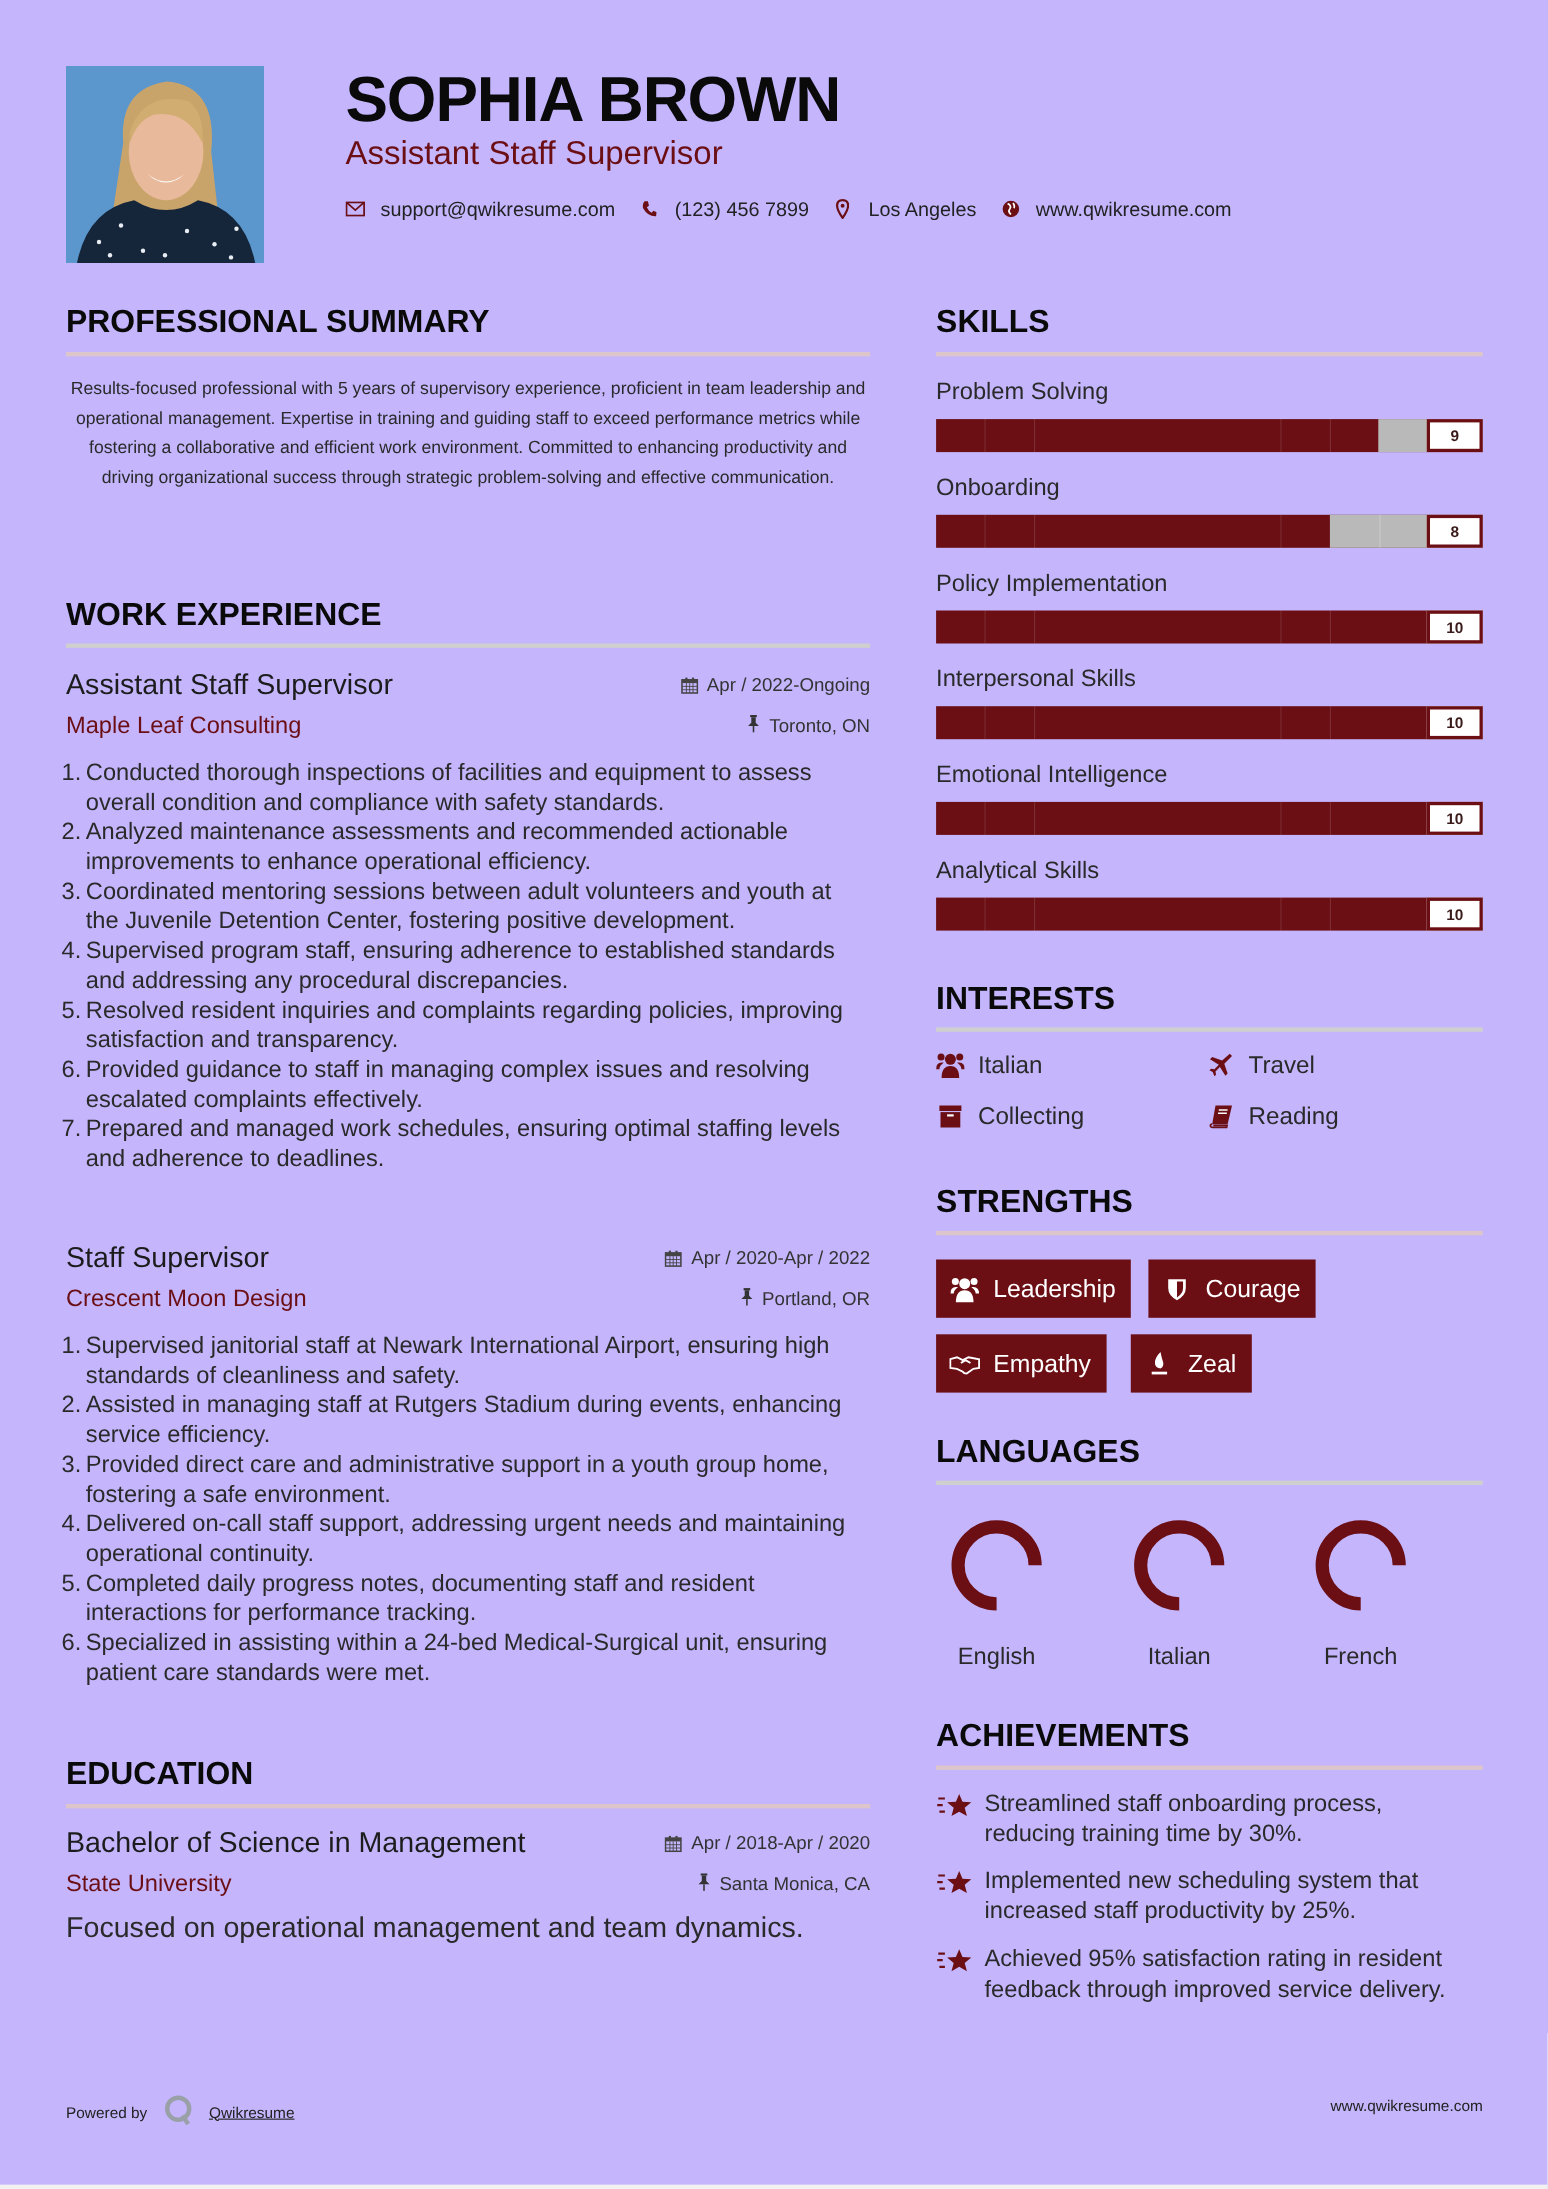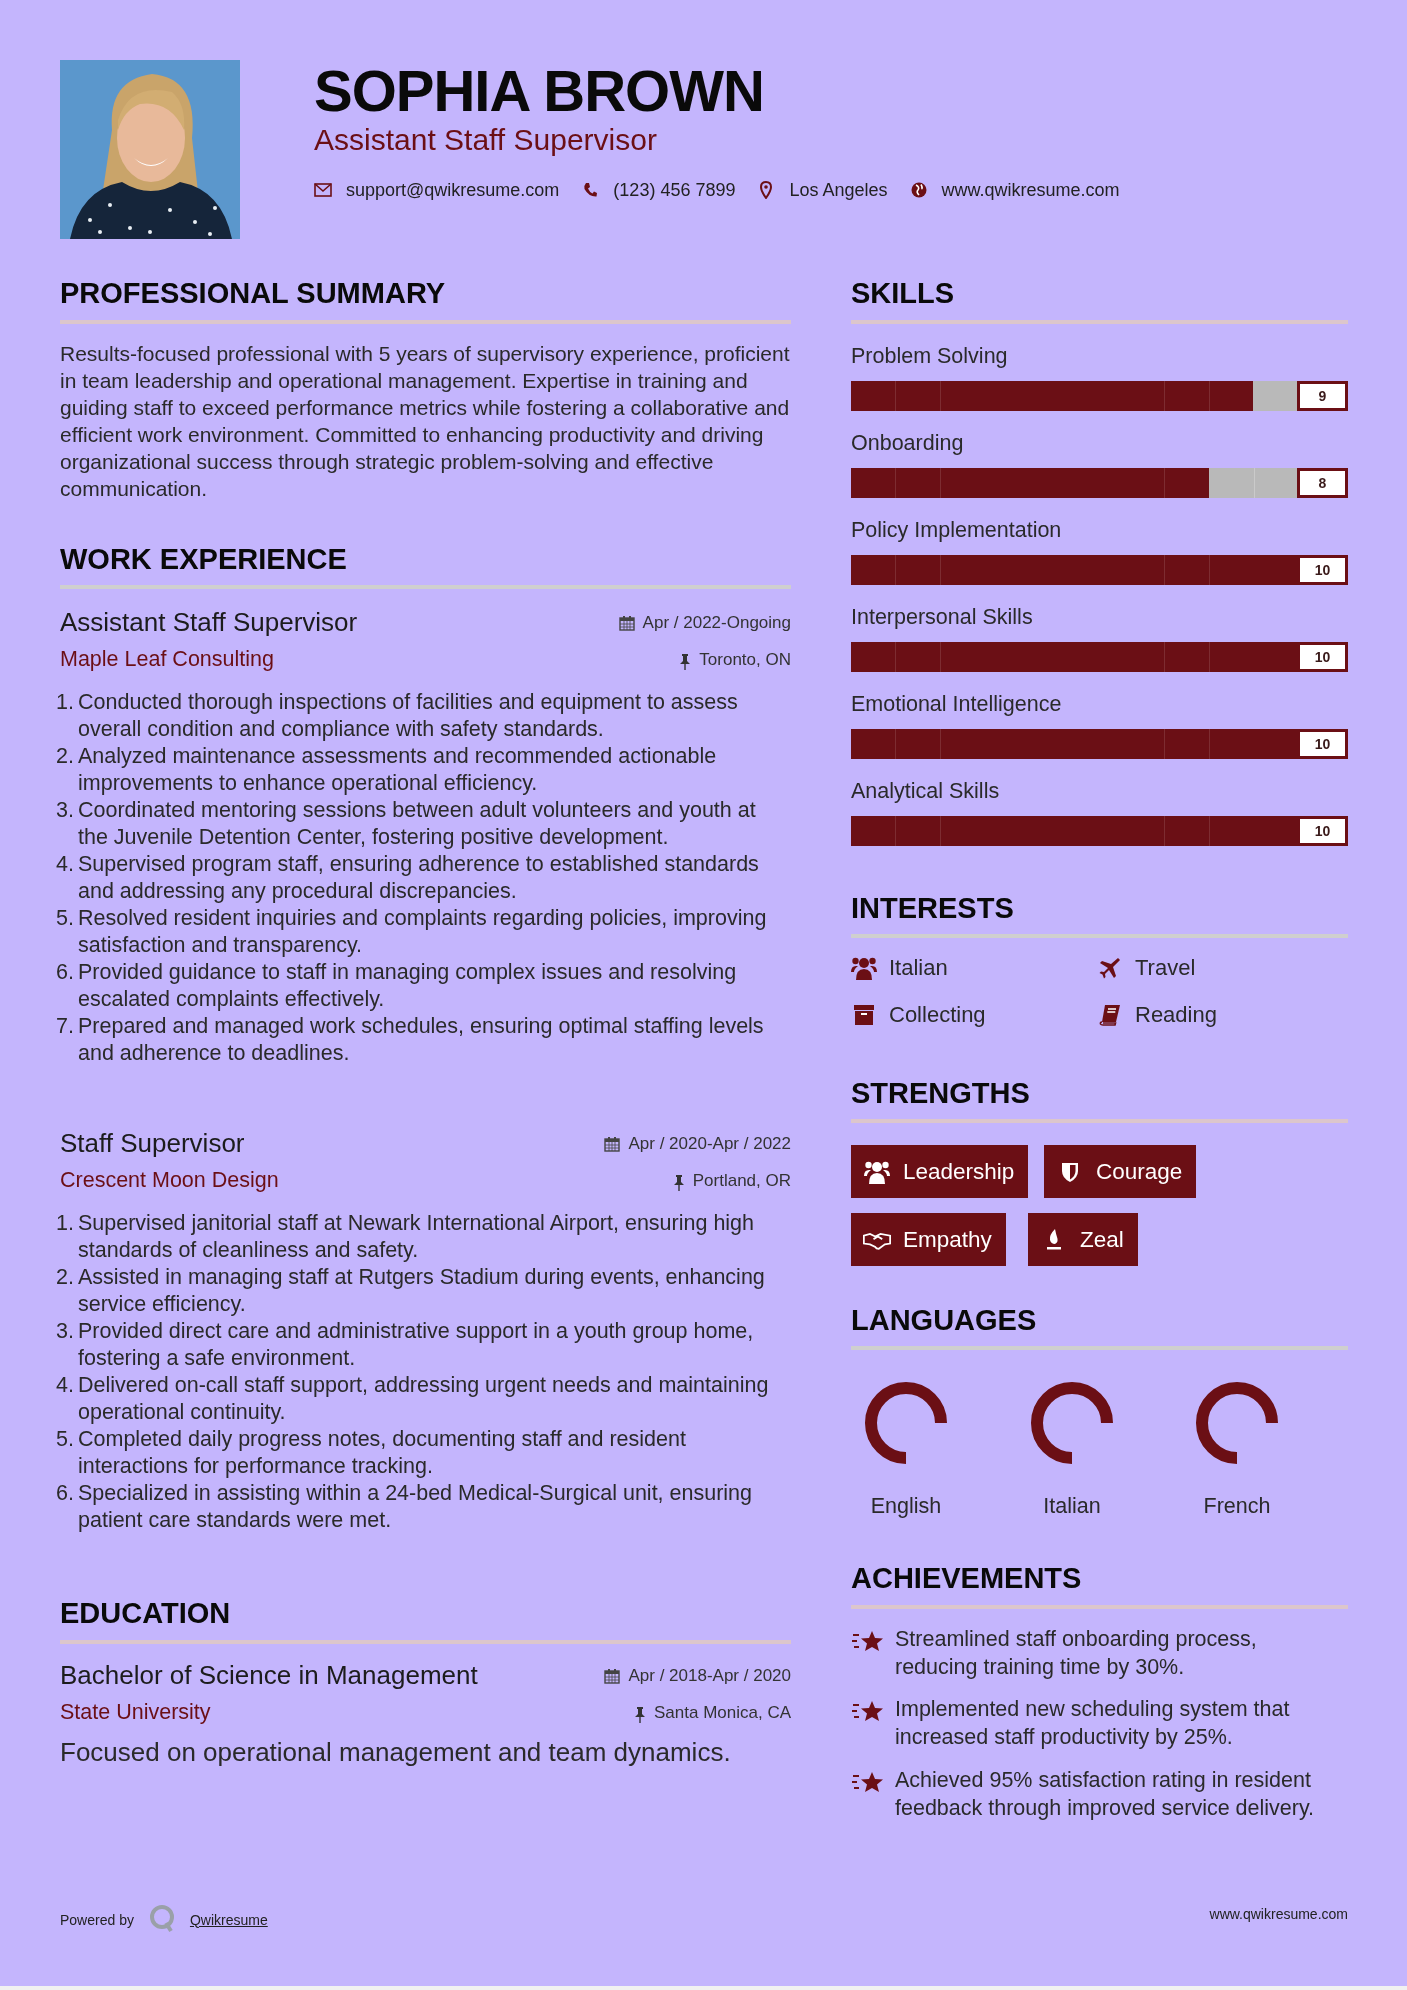--- a/index.html
+++ b/index.html
@@ -16,27 +16,27 @@
   .contacts .ci { display: flex; align-items: center; margin-right: 22px; }
   .contacts .ic { width: 18px; height: 18px; margin-right: 14px; display: inline-flex; align-items: center; justify-content: center; }
 
   
   .col-left { position: absolute; left: 60px; top: 0; width: 731px; }
   .col-right { position: absolute; left: 851px; top: 0; width: 497px; }
   .sec-title { position: absolute; left: 0; font-size: 29px; font-weight: 700; color: #0a0a0a; letter-spacing: 0px; line-height: 34px; }
   .sec-rule { position: absolute; left: 0; height: 4px; background: #dcc6cc; width: 100%; }
   .sec-rule.gray { background: #cfcfcf; }
 
-  .summary { position: absolute; left: 0; top: 340px; width: 731px; font-size: 21px; line-height: 27px; color: #2a2a2a; }
+  .summary { position: absolute; left: 0; top: 340px; width: 731px; font-size: 16px; line-height: 27px; color: #2a2a2a; text-align: center; }
 
   .job { position: absolute; left: 0; width: 731px; }
   .job-title { position: absolute; left: 0; top: 0; font-size: 26px; color: #1c1c1c; line-height: 30px; }
   .job-company { position: absolute; left: 0; top: 39px; font-size: 21.5px; color: #6b0f15; line-height: 26px; }
   .job-date { position: absolute; right: 0; top: 6px; font-size: 17px; color: #333; display: flex; align-items: center; line-height: 20px; }
-  .job-loc { position: absolute; right: 0; top: 43px; font-size: 17px; color: #333; display: flex; align-items: flex-end; line-height: 20px; }
+  .job-loc { position: absolute; right: 0; top: 43px; font-size: 17px; color: #333; display: flex; align-items: flex-start; line-height: 20px; }
   .job-date .ic, .job-loc .ic { margin-right: 8px; display: inline-flex; }
   .job-list { position: absolute; left: 0; top: 82px; width: 731px; font-size: 21.5px; line-height: 27px; color: #2a2a2a; list-style: none; }
   .job-list li { position: relative; padding-left: 18px; }
   .job-list li .num { position: absolute; left: -4px; top: 0; }
 
   
   .skill { position: absolute; left: 0; width: 497px; height: 80px; }
   .skill-name { position: absolute; left: 0; top: 0; font-size: 21.5px; color: #2a2a2a; line-height: 26px; }
   .skill-bar { position: absolute; left: 0; top: 38px; width: 497px; height: 30px; background: #6b0f15; }
   .skill-empty { position: absolute; top: 0; height: 30px; background: #b9b9b9; }

